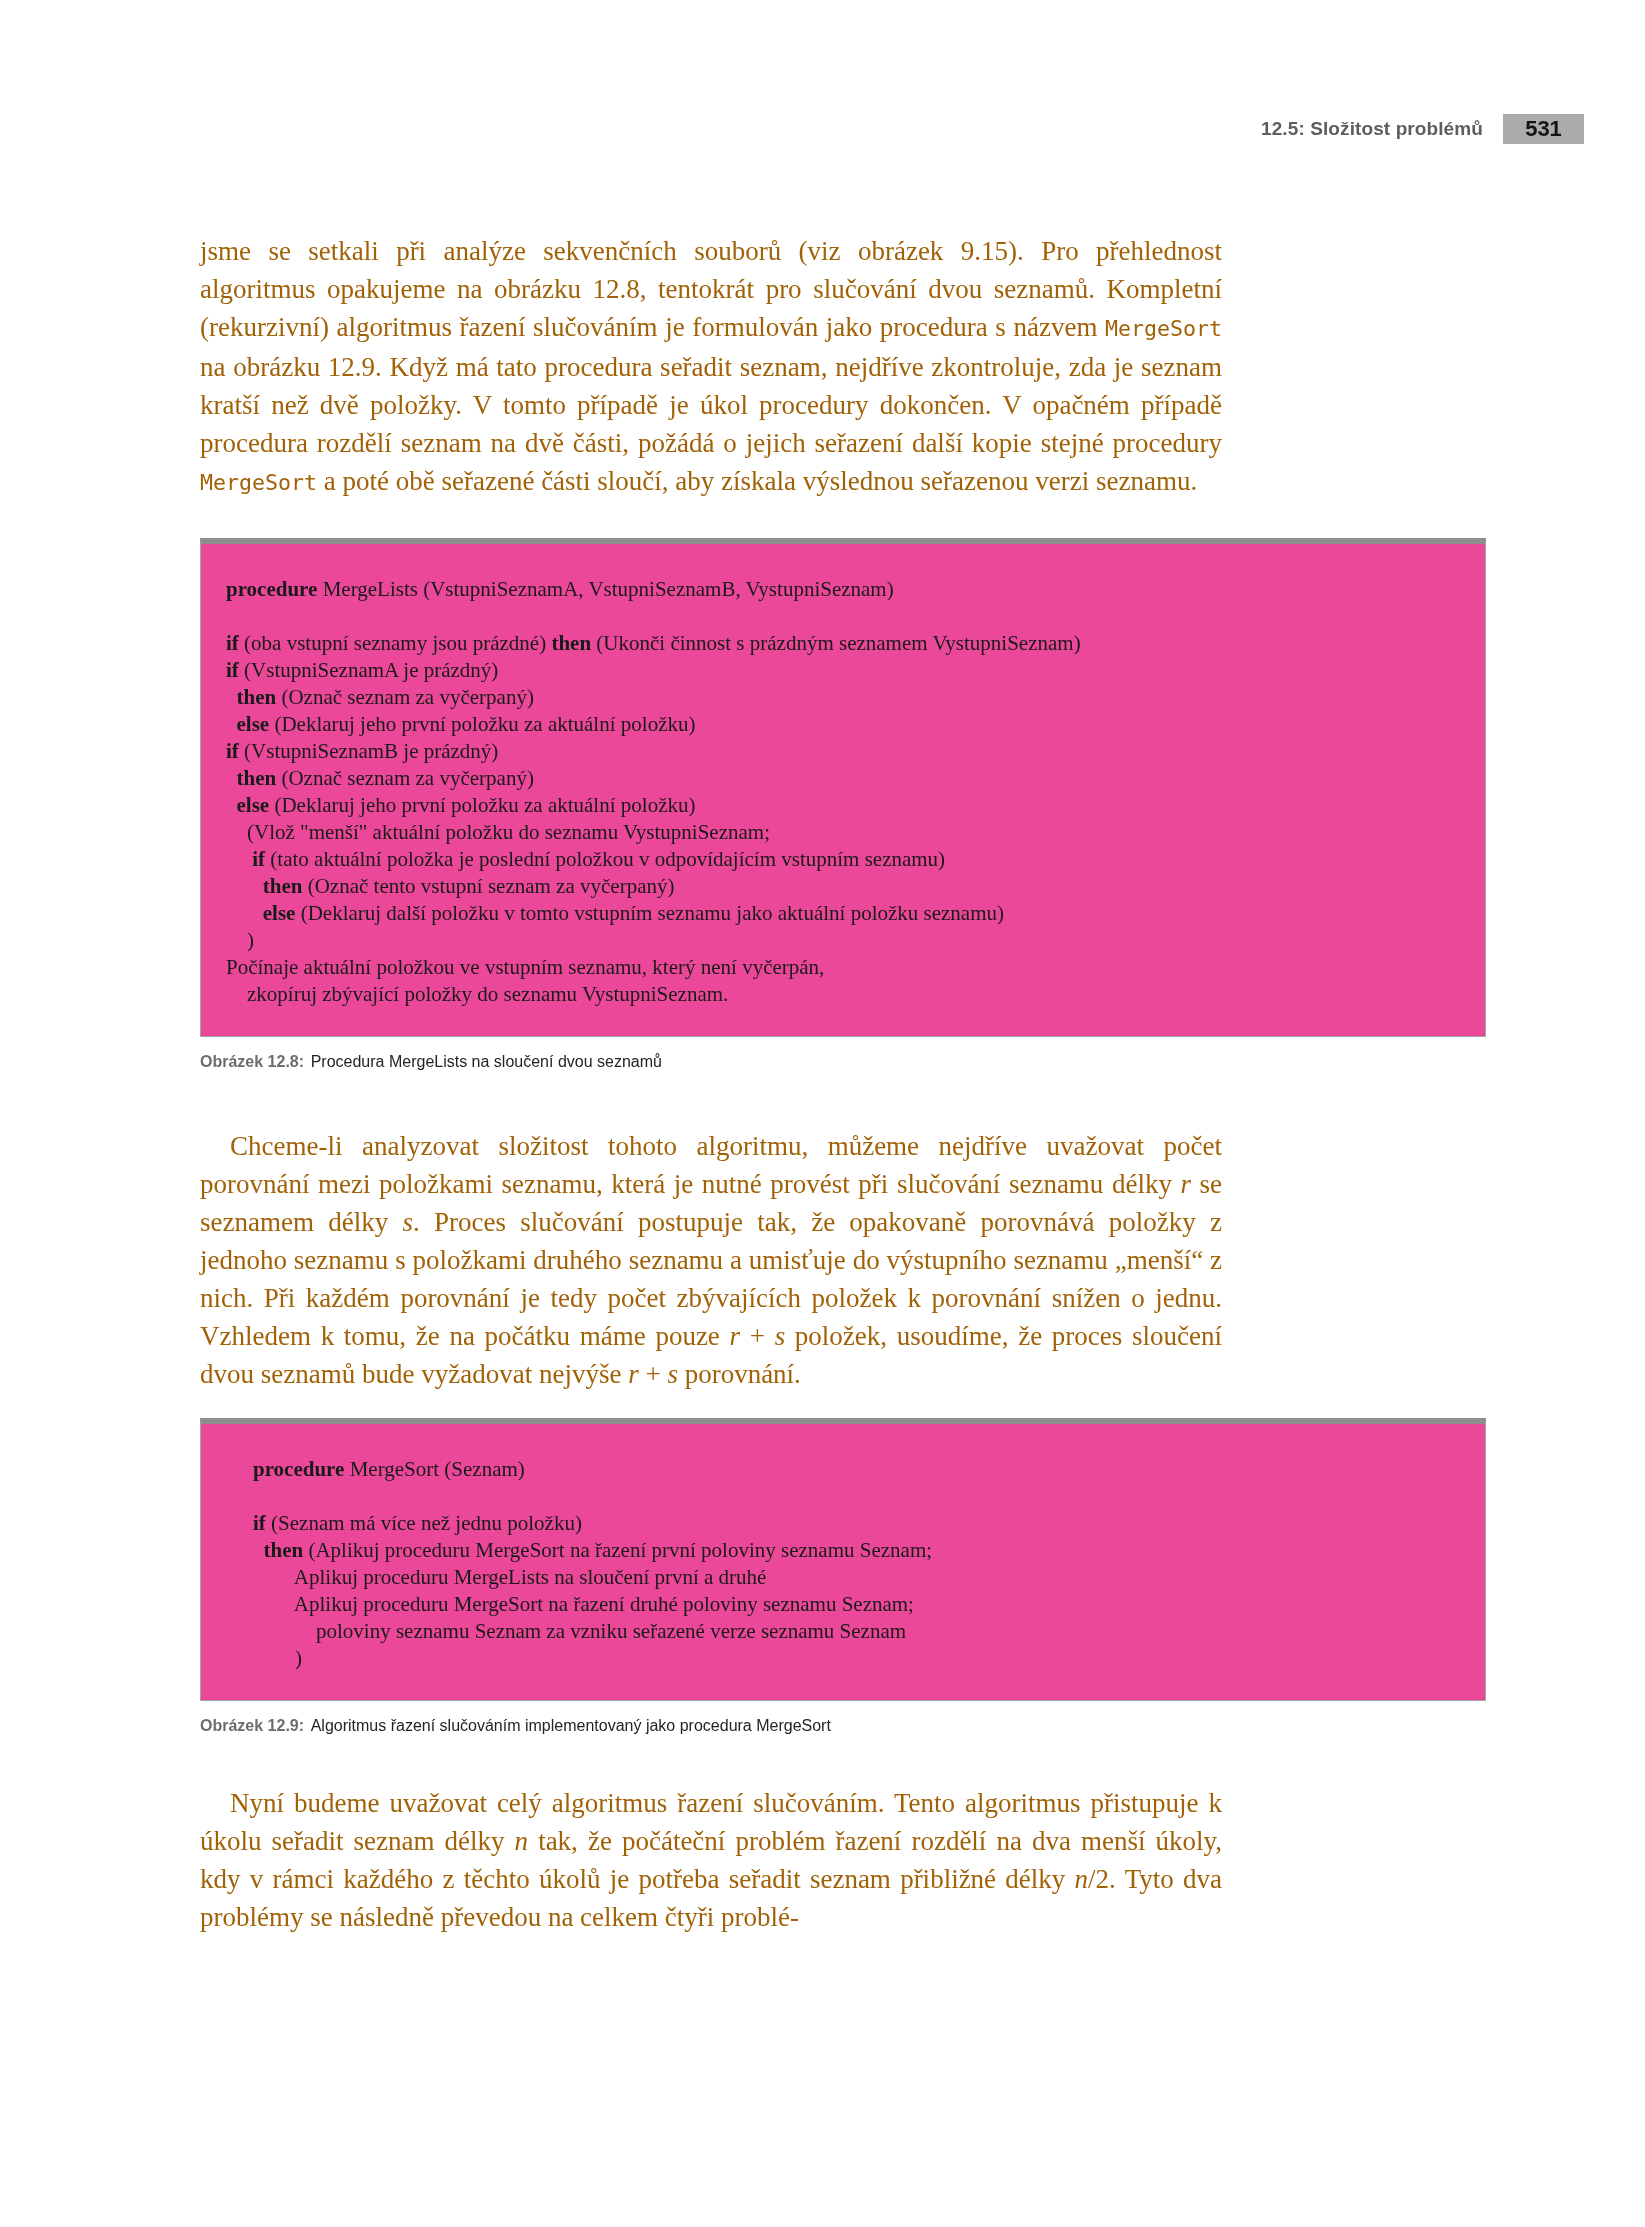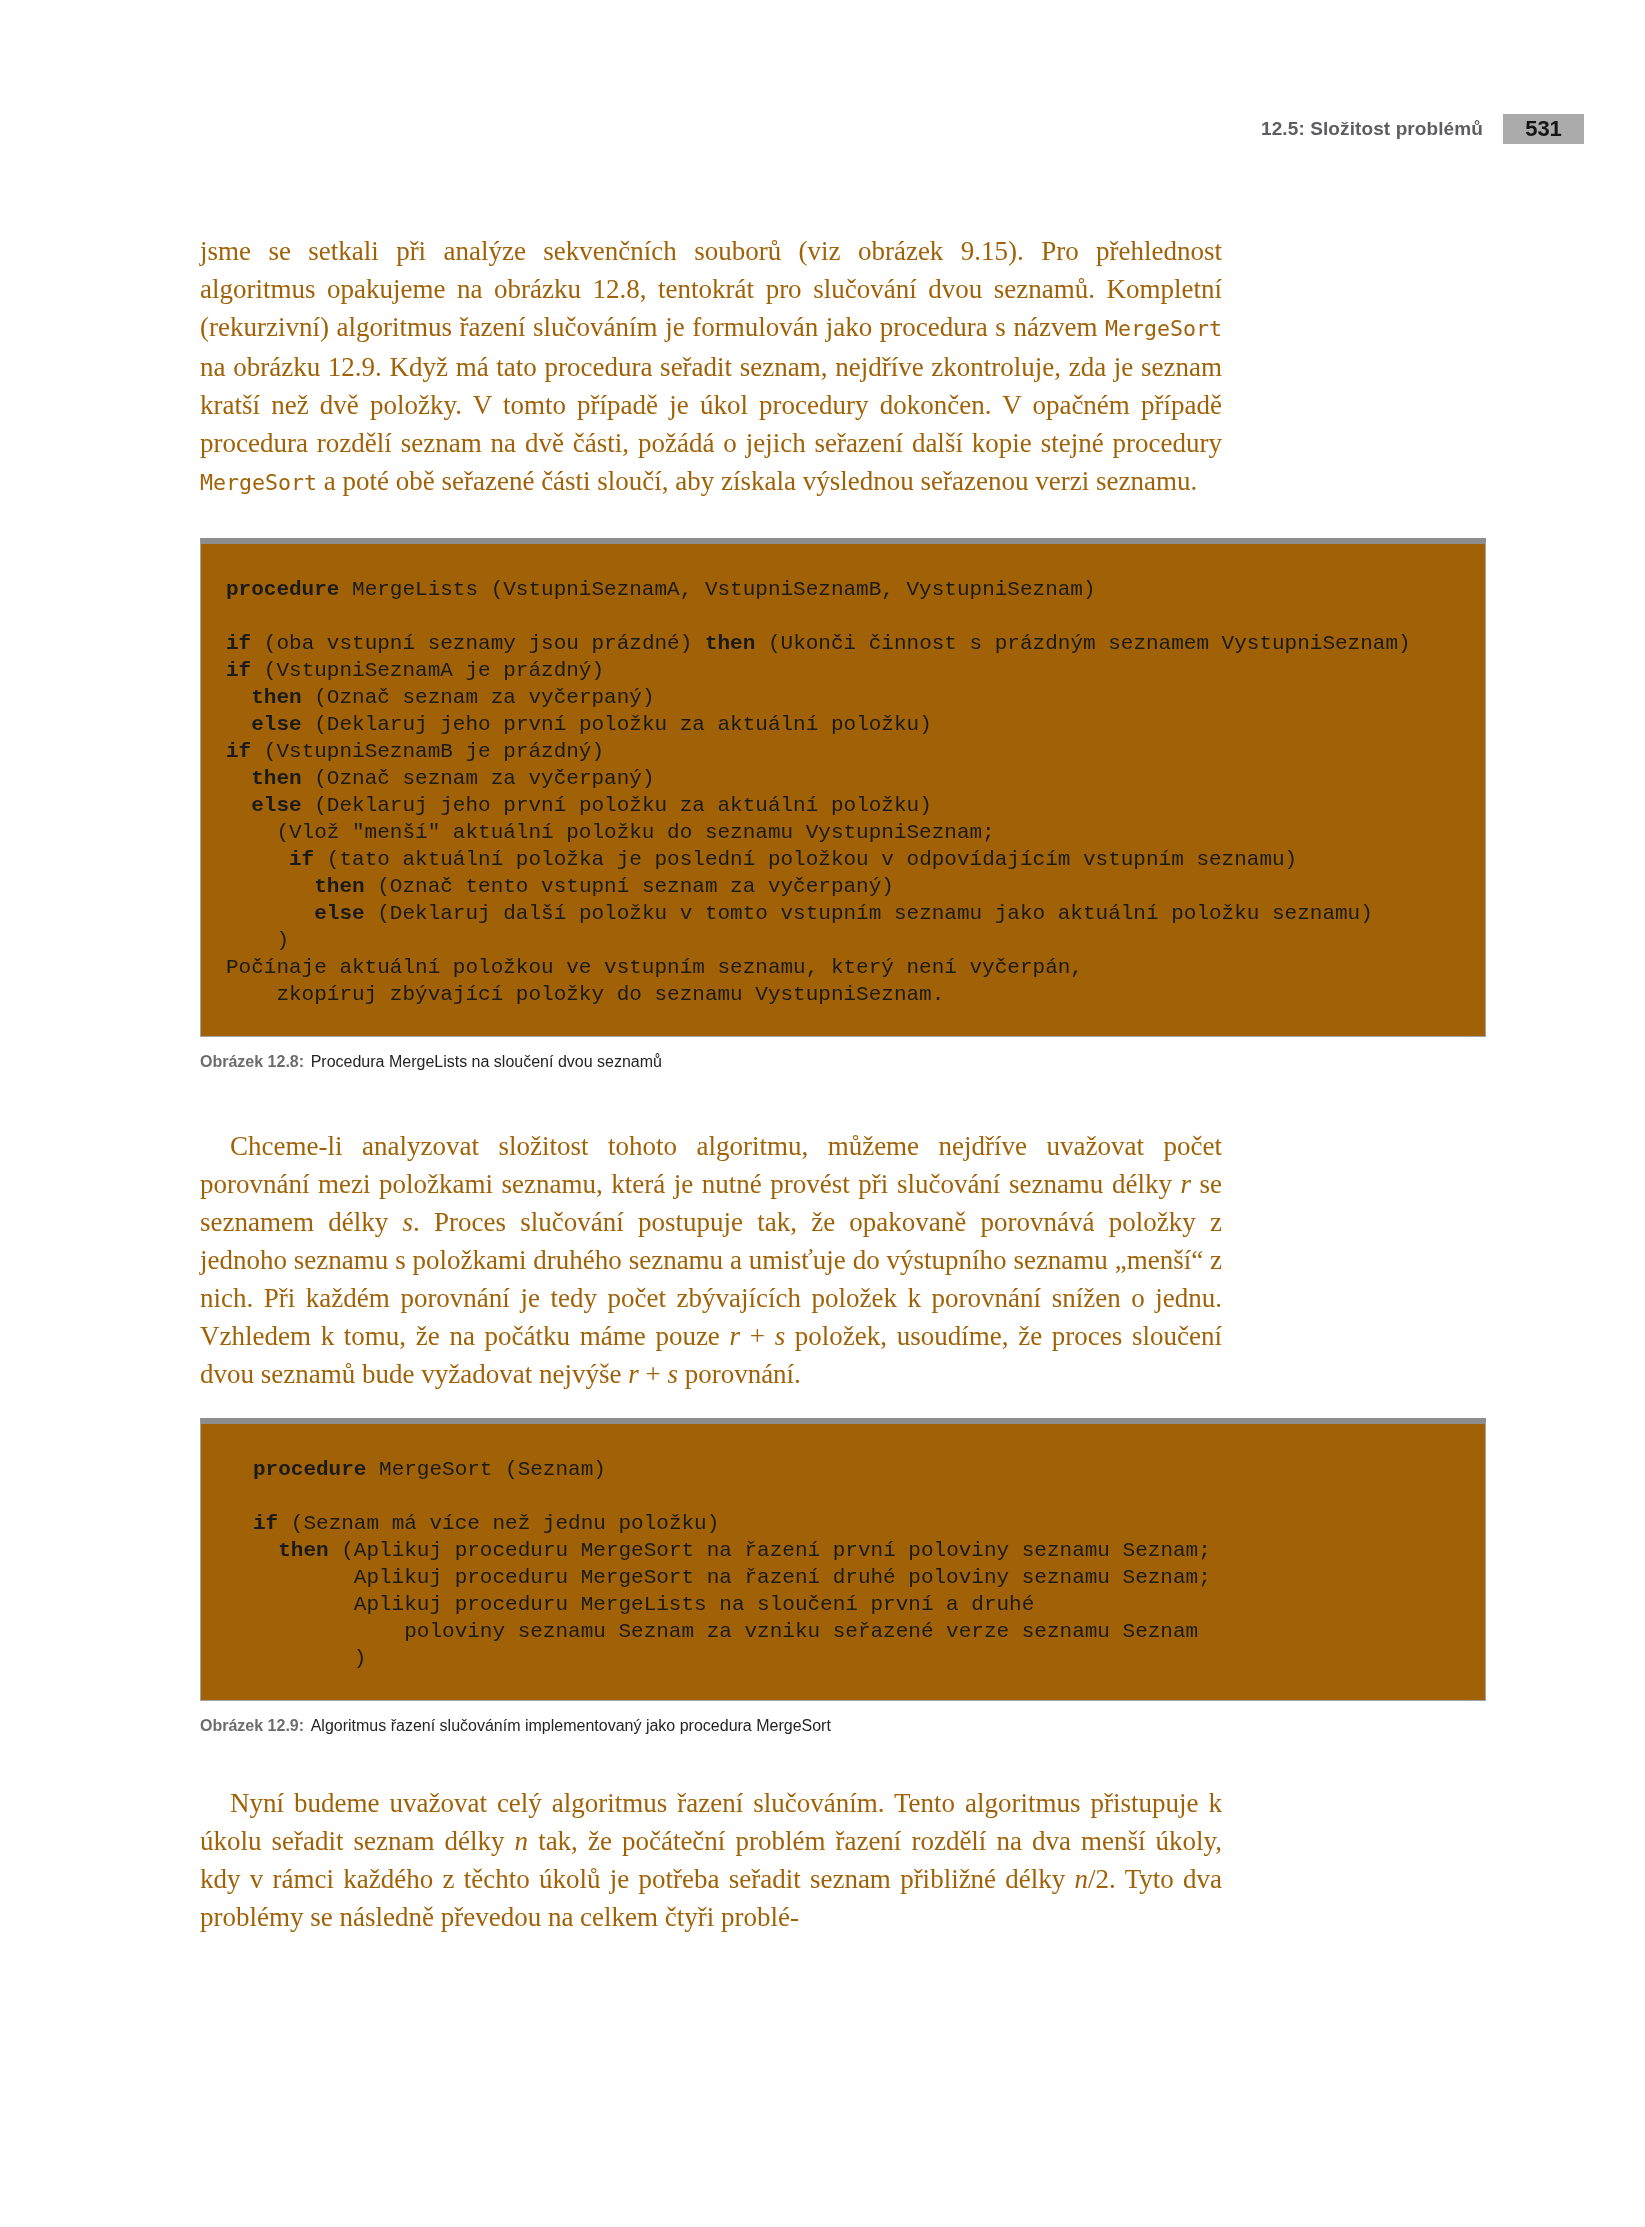--- a/index.html
+++ b/index.html
@@ -63,25 +63,25 @@
   .bodytext.indent { text-indent: 30px; }
 
   .seg-m {
     font-family: "DejaVu Sans Mono", monospace;
     font-size: 0.8em;
   }
   .seg-i { font-style: italic; }
 
   .codebox {
     width: 1286px;
-    background: #a16207;
+    background: #ec4899;
     border: 1.3px solid #a3a3a3;
     border-top: 6px solid #8e8e8e;
     padding: 32px 12px 28px 25px;
-    font-family: Liberation Mono, monospace;
+    font-family: Liberation Serif, serif;
     font-size: 21px;
     line-height: 27px;
     color: #1a1a1a;
   }
   .codebox.inner-indent { padding-left: 52px; }
   .code-line { white-space: pre; }
   .kw { font-weight: bold; }
 
   .caption {
     margin-top: 12px;
@@ -140,22 +140,22 @@
       <span class="cap-label">Obrázek 12.8:</span><span>Procedura MergeLists na sloučení dvou seznamů</span>
     </div>
 
     <p class="bodytext indent mt-p2"><span>Chceme-li analyzovat složitost tohoto algoritmu, můžeme nejdříve uvažovat počet porovnání mezi položkami seznamu, která je nutné provést při slučování seznamu délky </span><span class="seg-i">r</span><span> se seznamem délky </span><span class="seg-i">s</span><span>. Proces slučování postupuje tak, že opakovaně porovnává položky z jednoho seznamu s položkami druhého seznamu a umisťuje do výstupního seznamu „menší“ z nich. Při každém porovnání je tedy počet zbývajících položek k porovnání snížen o jednu. Vzhledem k tomu, že na počátku máme pouze </span><span class="seg-i">r</span><span> + </span><span class="seg-i">s</span><span> položek, usoudíme, že proces sloučení dvou seznamů bude vyžadovat nejvýše </span><span class="seg-i">r</span><span> + </span><span class="seg-i">s</span><span> porovnání.</span></p>
 
     <div class="codebox inner-indent mt-box2">
         <div class="code-line"><span class="kw">procedure</span><span> MergeSort (Seznam)</span></div>
         <div class="code-line">&nbsp;</div>
         <div class="code-line"><span class="kw">if</span><span> (Seznam má více než jednu položku)</span></div>
         <div class="code-line"><span>  </span><span class="kw">then</span><span> (Aplikuj proceduru MergeSort na řazení první poloviny seznamu Seznam;</span></div>
+        <div class="code-line"><span>        Aplikuj proceduru MergeLists na sloučení první a druhé</span></div>
         <div class="code-line"><span>        Aplikuj proceduru MergeSort na řazení druhé poloviny seznamu Seznam;</span></div>
-        <div class="code-line"><span>        Aplikuj proceduru MergeLists na sloučení první a druhé</span></div>
         <div class="code-line"><span>            poloviny seznamu Seznam za vzniku seřazené verze seznamu Seznam</span></div>
         <div class="code-line"><span>        )</span></div>
       </div>
 
     <div class="caption">
       <span class="cap-label">Obrázek 12.9:</span><span>Algoritmus řazení slučováním implementovaný jako procedura MergeSort</span>
     </div>
 
     <p class="bodytext indent mt-p3"><span>Nyní budeme uvažovat celý algoritmus řazení slučováním. Tento algoritmus přistupuje k úkolu seřadit seznam délky </span><span class="seg-i">n</span><span> tak, že počáteční problém řazení rozdělí na dva menší úkoly, kdy v rámci každého z těchto úkolů je potřeba seřadit seznam přibližné délky </span><span class="seg-i">n</span><span>/2. Tyto dva problémy se následně převedou na celkem čtyři problé-</span></p>
 

